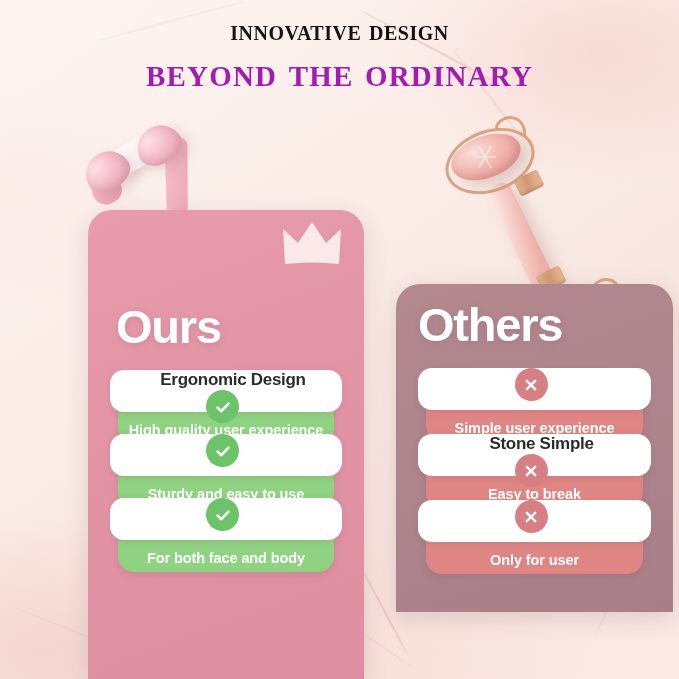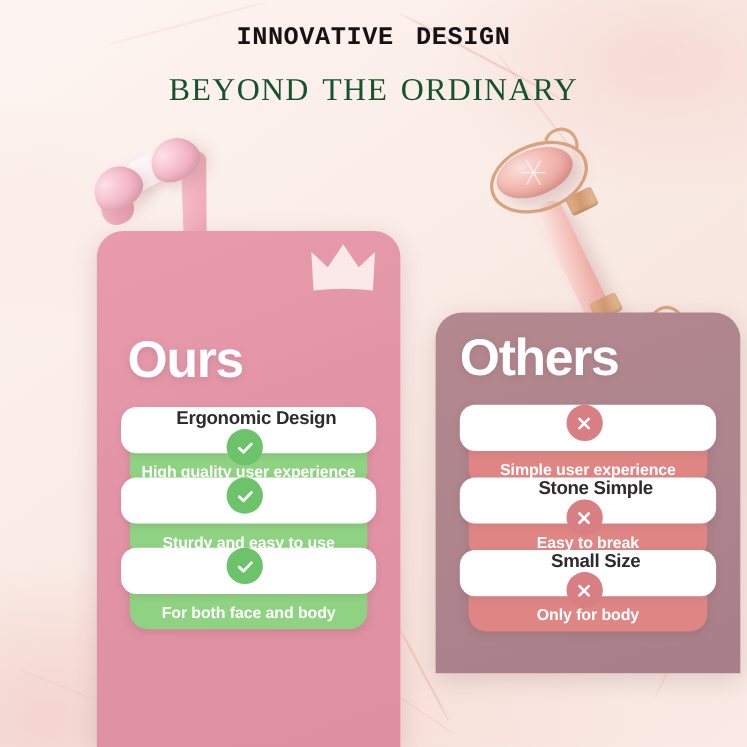--- a/index.html
+++ b/index.html
@@ -47,35 +47,35 @@
   .vein.v7 { width: 150px; height: 1.6px; left: 96px;  top: 20px;  transform: rotate(-15deg); opacity:.35;}
 
   
   .titles {
     position: absolute;
     left: 0; right: 0; top: 14px;
     text-align: center;
     z-index: 6;
   }
   .title-main {
-    font-family: Liberation Mono, monospace;
+    font-family: Liberation Serif, serif;
     font-weight: bold;
-    font-size: 33px;
+    font-size: 29px;
     letter-spacing: .5px;
     color: #181113;
     font-variant: small-caps;
     line-height: 1.12;
     text-transform: lowercase;
   }
   .title-sub {
     font-family: "Liberation Serif", serif;
-    font-weight: normal;
+    font-weight: bold;
     font-size: 41px;
     letter-spacing: 1.2px;
-    color: #14532d;
+    color: #a21caf;
     font-variant: small-caps;
     text-transform: lowercase;
     line-height: 1.18;
     margin-top: 2px;
   }
 
   
   .product { position: absolute; z-index: 4; }
 
   
@@ -413,23 +413,22 @@
           <span class="label">Stone Simple</span>
           <span class="badge cross">
             <svg viewBox="0 0 24 24" width="22" height="22" aria-hidden="true">
               <path d="M7.4 7.4 L16.6 16.6 M16.6 7.4 L7.4 16.6" fill="none" stroke="#ffffff" stroke-width="2.6" stroke-linecap="round"></path>
             </svg>
           </span>
         </div>
       </div>
 
       <div class="row">
-        <div class="sub-pill">Only for body</div>
-        <div class="main-pill">
-          <span class="label">Small Size</span>
+        <div class="sub-pill">Only for user</div>
+        <div class="main-pill">
           <span class="badge cross">
             <svg viewBox="0 0 24 24" width="22" height="22" aria-hidden="true">
               <path d="M7.4 7.4 L16.6 16.6 M16.6 7.4 L7.4 16.6" fill="none" stroke="#ffffff" stroke-width="2.6" stroke-linecap="round"></path>
             </svg>
           </span>
         </div>
       </div>
 
     </div>
   </div>

